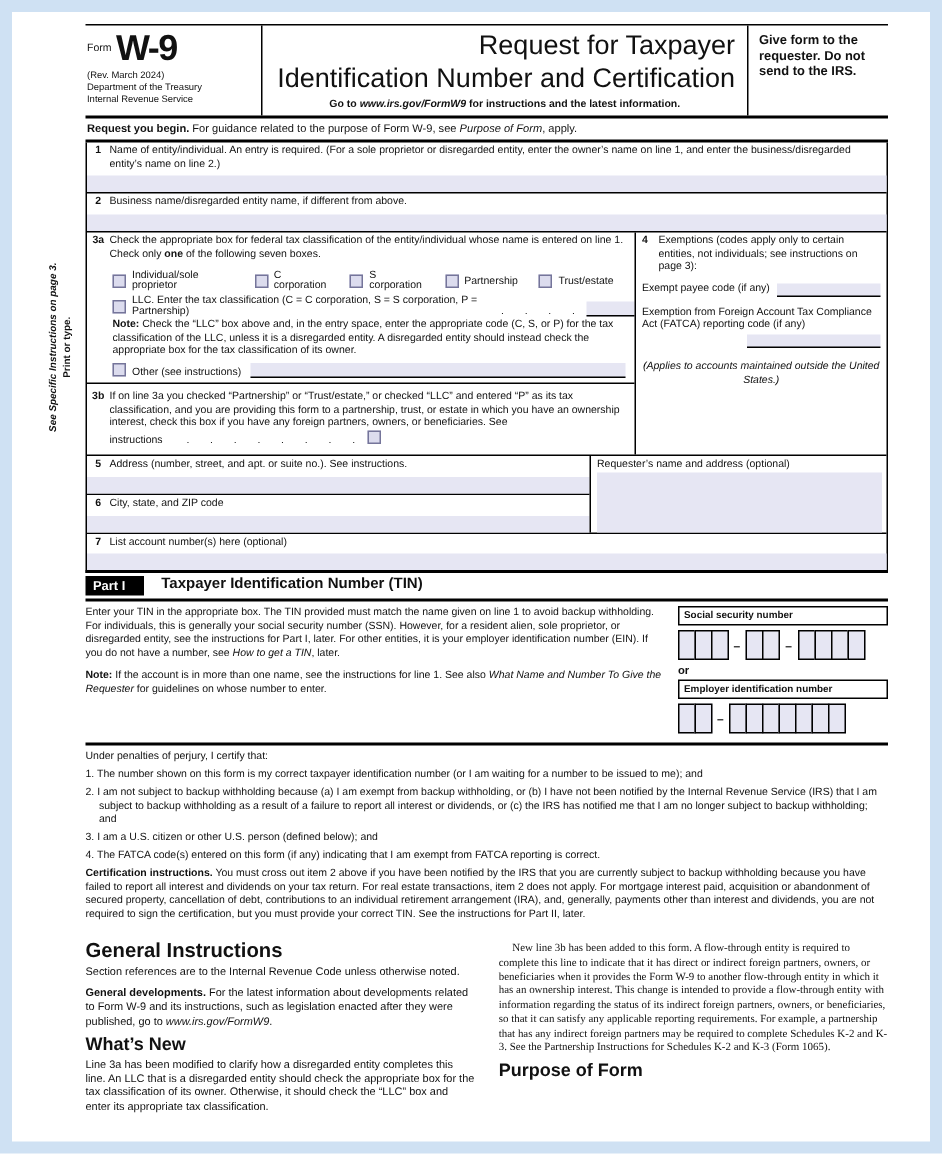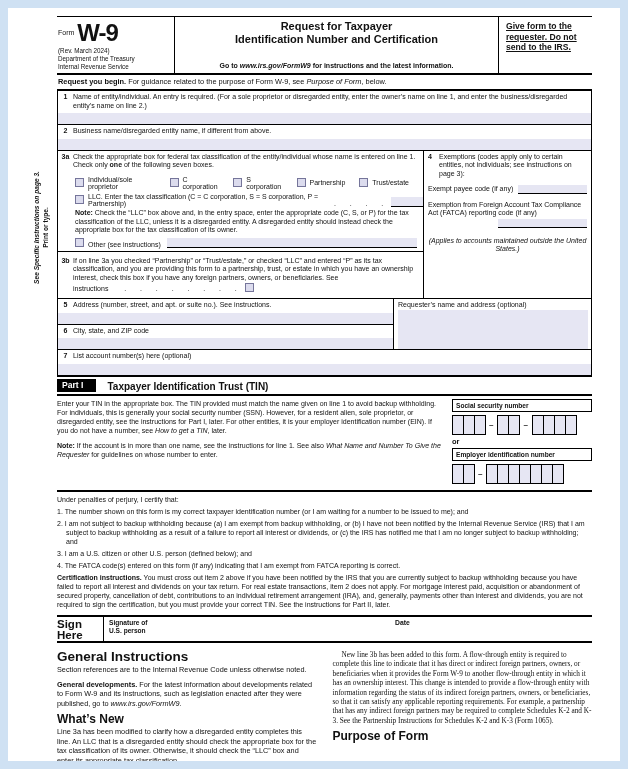--- a/index.html
+++ b/index.html
@@ -17,24 +17,24 @@
     padding:8px 28px 0 49px;
     overflow:hidden;
   }
   
   .header { display:flex; border-top:1.5px solid #000; border-bottom:2px solid #000; }
   .h-left { width:118px; border-right:1px solid #000; padding:2px 4px 2px 1px; }
   .form-word { font-size:7px; margin-right:3px; vertical-align:6px; }
   .form-number { font-size:24px; font-weight:bold; letter-spacing:-1px; }
   .h-left .small { font-size:6.3px; line-height:8px; }
   .h-center { flex:1; text-align:center; padding:3px 8px 2px; display:flex; flex-direction:column; justify-content:space-between; }
-  .form-title { font-size:11px; font-weight:bold; line-height:1.2; }
+  .form-title { font-size:18px; font-weight:normal; line-height:1.2;text-align:right; }
   .goto-line { font-size:7px; font-weight:bold; margin:3px 0 2px; }
   .goto-line .lnk { font-style:italic; }
-  .h-right { width:94px; border-left:1px solid #000; font-size:8.6px; font-weight:bold; line-height:1.25; padding:4px 2px 2px 7px;text-decoration:underline; }
+  .h-right { width:94px; border-left:1px solid #000; font-size:8.6px; font-weight:bold; line-height:1.25; padding:4px 2px 2px 7px; }
   
   .before { font-size:7.4px; padding:2px 0 3px 1px; border-bottom:2px solid #000; }
   .b { font-weight:bold; } .i { font-style:italic; } .bi { font-weight:bold; font-style:italic; }
   
   .form-table { position:relative; border-left:1px solid #000; border-right:1px solid #000; border-bottom:2px solid #000; }
   .side-label { position:absolute; top:128px; left:-160px; width:286px; transform:rotate(-90deg); text-align:center; font-size:6.6px; line-height:8.5px; white-space:nowrap; }
   .row { border-bottom:1px solid #000; }
   .row:last-child { border-bottom:none; }
   .lbl-line { display:flex; font-size:7px; line-height:8.6px; padding:2px 3px 1px 0; }
   .num { width:15px; min-width:15px; font-weight:bold; text-align:center; }
@@ -61,21 +61,21 @@
   .blank-line { display:flex; align-items:flex-end; margin-top:6px; }
   .blank-fill { flex:1; height:9px; background:#e6e6f3; border-bottom:1px solid #000; margin-left:5px; }
   .fatca { margin-top:7px; }
   .applies { margin-top:9px; text-align:center; font-style:italic; }
   .row56 { display:flex; border-bottom:1px solid #000; }
   .row56 .lcol { flex:1; display:flex; flex-direction:column; }
   .row5 { border-bottom:1px solid #000; }
   .rcell { width:198px; border-left:1px solid #000; display:flex; flex-direction:column; font-size:7px; padding:2px 3px 0 4px; }
   .req-fill { flex:1; background:#e6e6f3; margin:2px 0 0; }
   
-  .part-bar { display:flex; align-items:flex-end; border-bottom:2px solid #000; padding:2px 0 2px; }
+  .part-bar { display:flex; align-items:flex-start; border-bottom:2px solid #000; padding:2px 0 2px; }
   .part-chip { background:#000; color:#fff; font-weight:bold; font-size:8.6px; padding:1px 12px 2px 5px; margin-right:12px; }
   .part-title { font-size:10px; font-weight:bold; }
   
   .p1-body { display:flex; border-bottom:2px solid #000; padding:3px 0 4px; }
   .p1-left { flex:1; font-size:7px; line-height:9px; padding-right:10px; }
   .p1-left p { margin-bottom:6px; }
   .tin-panel { width:140px; }
   .tin-box-label { border:1.2px solid #000; font-size:6.6px; font-weight:bold; padding:2px 3px; }
   .digit-row { display:flex; align-items:center; margin:3px 0 2px; }
   .digit { width:12px; height:20px; background:#e6e6f3; border:1px solid #000; margin-right:-1px; }
@@ -120,21 +120,21 @@
         <div>Identification Number and Certification</div>
       </div>
       <div class="goto-line">
         <span>Go to </span><span class="lnk">www.irs.gov/FormW9</span><span> for instructions and the latest information.</span>
       </div>
     </div>
     <div class="h-right">Give form to the requester. Do not send to the IRS.</div>
   </div>
 
   <div class="before">
-    <span class="b">Request you begin.</span><span> For guidance related to the purpose of Form W-9, see </span><span class="i">Purpose of Form</span><span>, below.</span>
+    <span class="b">Request you begin.</span><span> For guidance related to the purpose of Form W-9, see </span><span class="i">Purpose of Form</span><span>, apply.</span>
   </div>
 
   <div class="form-table">
     <div class="side-label">
       <div class="bi">See Specific Instructions on page 3.</div>
       <div class="b">Print or type.</div>
     </div>
 
     <div class="row">
       <div class="lbl-line">
@@ -249,21 +249,21 @@
       <div class="lbl-line">
         <span class="num">7</span>
         <span class="ltext">List account number(s) here (optional)</span>
       </div>
       <div class="input-band"></div>
     </div>
   </div>
 
   <div class="part-bar">
     <span class="part-chip">Part I</span>
-    <span class="part-title">Taxpayer Identification Trust (TIN)</span>
+    <span class="part-title">Taxpayer Identification Number (TIN)</span>
   </div>
 
   <div class="p1-body">
     <div class="p1-left">
       <p><span>Enter your TIN in the appropriate box. The TIN provided must match the name given on line 1 to avoid backup withholding. For individuals, this is generally your social security number (SSN). However, for a resident alien, sole proprietor, or disregarded entity, see the instructions for Part I, later. For other entities, it is your employer identification number (EIN). If you do not have a number, see </span><span class="i">How to get a TIN</span><span>, later.</span></p>
       <p><span class="b">Note:</span><span> If the account is in more than one name, see the instructions for line 1. See also </span><span class="i">What Name and Number To Give the Requester</span><span> for guidelines on whose number to enter.</span></p>
     </div>
     <div class="tin-panel">
       <div class="tin-box-label">Social security number</div>
       <div class="digit-row">
@@ -299,37 +299,20 @@
 
   <div class="p2-body">
     <p>Under penalties of perjury, I certify that:</p>
     <div class="cert-item">1. The number shown on this form is my correct taxpayer identification number (or I am waiting for a number to be issued to me); and</div>
     <div class="cert-item">2. I am not subject to backup withholding because (a) I am exempt from backup withholding, or (b) I have not been notified by the Internal Revenue Service (IRS) that I am subject to backup withholding as a result of a failure to report all interest or dividends, or (c) the IRS has notified me that I am no longer subject to backup withholding; and</div>
     <div class="cert-item">3. I am a U.S. citizen or other U.S. person (defined below); and</div>
     <div class="cert-item">4. The FATCA code(s) entered on this form (if any) indicating that I am exempt from FATCA reporting is correct.</div>
     <p><span class="b">Certification instructions.</span><span> You must cross out item 2 above if you have been notified by the IRS that you are currently subject to backup withholding because you have failed to report all interest and dividends on your tax return. For real estate transactions, item 2 does not apply. For mortgage interest paid, acquisition or abandonment of secured property, cancellation of debt, contributions to an individual retirement arrangement (IRA), and, generally, payments other than interest and dividends, you are not required to sign the certification, but you must provide your correct TIN. See the instructions for Part II, later.</span></p>
   </div>
 
-  <div class="sign-row">
-    <div class="sign-chip">
-      <div>Sign</div>
-      <div>Here</div>
-    </div>
-    <div class="sig-cell">
-      <div>
-        <div>Signature of</div>
-        <div>U.S. person</div>
-      </div>
-      <div class="sig-area"></div>
-    </div>
-    <div class="date-cell">
-      <span>Date</span>
-      <div class="date-area"></div>
-    </div>
-  </div>
 
   <div class="cols">
     <div class="col">
       <h1>General Instructions</h1>
       <p>Section references are to the Internal Revenue Code unless otherwise noted.</p>
       <p><span class="b">General developments.</span><span> For the latest information about developments related to Form W-9 and its instructions, such as legislation enacted after they were published, go to </span><span class="i">www.irs.gov/FormW9</span><span>.</span></p>
       <h2>What’s New</h2>
       <p>Line 3a has been modified to clarify how a disregarded entity completes this line. An LLC that is a disregarded entity should check the appropriate box for the tax classification of its owner. Otherwise, it should check the “LLC” box and enter its appropriate tax classification.</p>
     </div>
     <div class="col">

